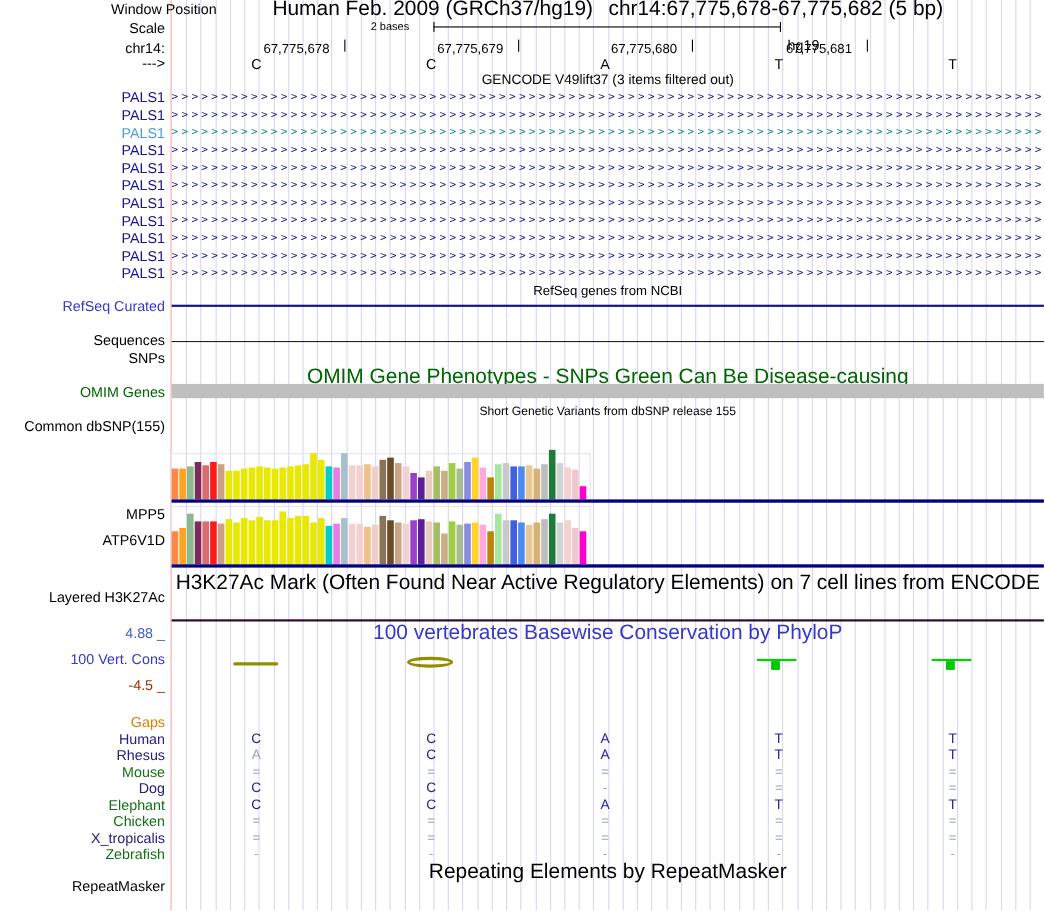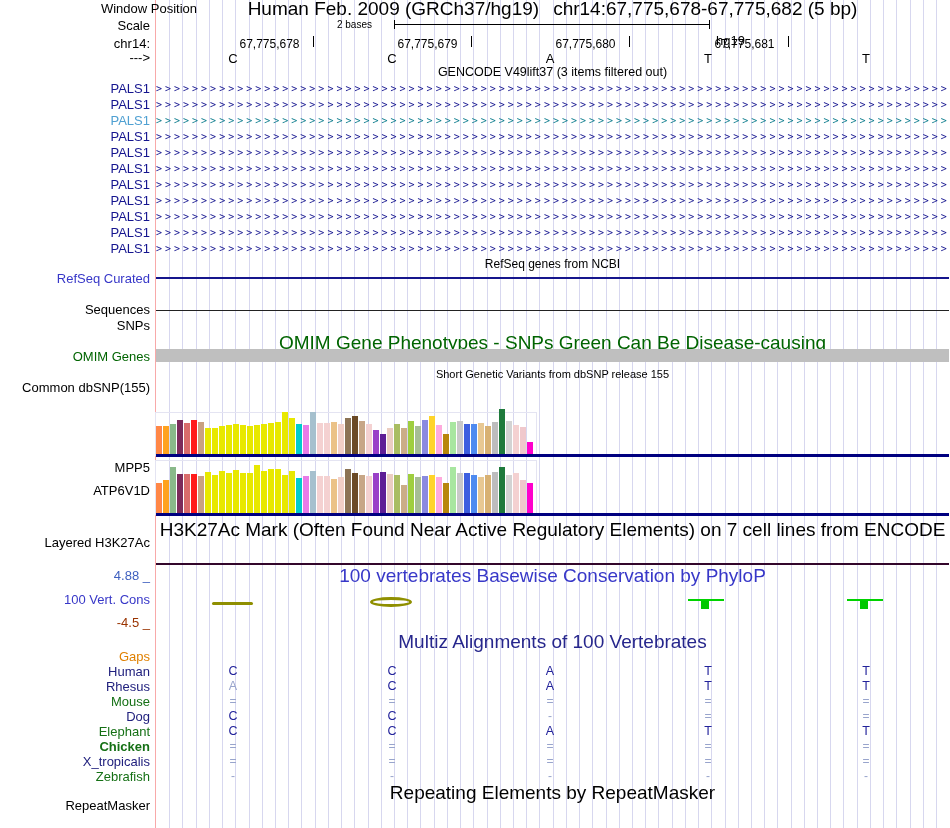--- a/index.html
+++ b/index.html
@@ -287,21 +287,20 @@
   <div class="gut" style="top:569px;color:#3E5FBF;">4.88 _</div>
   <div class="gut" style="top:593px;color:#3737C8;">100 Vert. Cons</div>
   <div class="gut" style="top:616px;color:#993300;">-4.5 _</div>
   <div class="abs" style="left:212px;top:602px;width:41px;height:3px;background:#8F8F00;border-radius:2px;"></div>
   <div class="abs" style="left:370px;top:597px;width:42px;height:10px;border:3px solid #8F8F00;border-radius:50%;box-sizing:border-box;"></div>
   <div class="abs" style="left:688px;top:599px;width:36px;height:2px;background:#00D200;"></div>
   <div class="abs" style="left:701px;top:601px;width:8px;height:8px;background:#00C800;"></div>
   <div class="abs" style="left:847px;top:599px;width:36px;height:2px;background:#00D200;"></div>
   <div class="abs" style="left:860px;top:601px;width:8px;height:8px;background:#00C800;"></div>
 
-  <div class="title" style="top:635px;color:#26268C;">Multiz Alignments of 100 Vertebrates</div>
   <div id="multiz-rows">
       <div class="gut" style="top: 649px; line-height: 15px; color: rgb(224, 128, 0);">Gaps</div>
       <div class="gut" style="top: 664px; line-height: 15px; color: rgb(33, 33, 126);">Human</div>
       <div class="mzcell" style="left: 220px; top: 664px; color: rgb(35, 35, 155); font-size: 12.5px;">C</div>
       <div class="mzcell" style="left: 379px; top: 664px; color: rgb(35, 35, 155); font-size: 12.5px;">C</div>
       <div class="mzcell" style="left: 537px; top: 664px; color: rgb(35, 35, 155); font-size: 12.5px;">A</div>
       <div class="mzcell" style="left: 695px; top: 664px; color: rgb(35, 35, 155); font-size: 12.5px;">T</div>
       <div class="mzcell" style="left: 853px; top: 664px; color: rgb(35, 35, 155); font-size: 12.5px;">T</div>
       <div class="gut" style="top: 679px; line-height: 15px; color: rgb(33, 33, 126);">Rhesus</div>
       <div class="mzcell" style="left: 220px; top: 679px; color: rgb(152, 164, 204); font-size: 12.5px;">A</div>
@@ -320,21 +319,21 @@
       <div class="mzcell" style="left: 379px; top: 709px; color: rgb(35, 35, 155); font-size: 12.5px;">C</div>
       <div class="mzcell" style="left: 537px; top: 709px; color: rgb(152, 164, 204); font-size: 12px;">-</div>
       <div class="mzcell" style="left: 695px; top: 709px; color: rgb(152, 164, 204); font-size: 12px;">=</div>
       <div class="mzcell" style="left: 853px; top: 709px; color: rgb(152, 164, 204); font-size: 12px;">=</div>
       <div class="gut" style="top: 724px; line-height: 15px; color: rgb(21, 112, 21);">Elephant</div>
       <div class="mzcell" style="left: 220px; top: 724px; color: rgb(35, 35, 155); font-size: 12.5px;">C</div>
       <div class="mzcell" style="left: 379px; top: 724px; color: rgb(35, 35, 155); font-size: 12.5px;">C</div>
       <div class="mzcell" style="left: 537px; top: 724px; color: rgb(35, 35, 155); font-size: 12.5px;">A</div>
       <div class="mzcell" style="left: 695px; top: 724px; color: rgb(35, 35, 155); font-size: 12.5px;">T</div>
       <div class="mzcell" style="left: 853px; top: 724px; color: rgb(35, 35, 155); font-size: 12.5px;">T</div>
-      <div class="gut" style="top: 739px; line-height: 15px; color: rgb(21, 112, 21); font-weight: bold;">Chicken</div>
+      <div class="gut" style="top: 739px; line-height: 15px; color: rgb(21, 112, 21);">Chicken</div>
       <div class="mzcell" style="left: 220px; top: 739px; color: rgb(152, 164, 204); font-size: 12px;">=</div>
       <div class="mzcell" style="left: 379px; top: 739px; color: rgb(152, 164, 204); font-size: 12px;">=</div>
       <div class="mzcell" style="left: 537px; top: 739px; color: rgb(152, 164, 204); font-size: 12px;">=</div>
       <div class="mzcell" style="left: 695px; top: 739px; color: rgb(152, 164, 204); font-size: 12px;">=</div>
       <div class="mzcell" style="left: 853px; top: 739px; color: rgb(152, 164, 204); font-size: 12px;">=</div>
       <div class="gut" style="top: 754px; line-height: 15px; color: rgb(33, 33, 126);">X_tropicalis</div>
       <div class="mzcell" style="left: 220px; top: 754px; color: rgb(152, 164, 204); font-size: 12px;">=</div>
       <div class="mzcell" style="left: 379px; top: 754px; color: rgb(152, 164, 204); font-size: 12px;">=</div>
       <div class="mzcell" style="left: 537px; top: 754px; color: rgb(152, 164, 204); font-size: 12px;">=</div>
       <div class="mzcell" style="left: 695px; top: 754px; color: rgb(152, 164, 204); font-size: 12px;">=</div>

